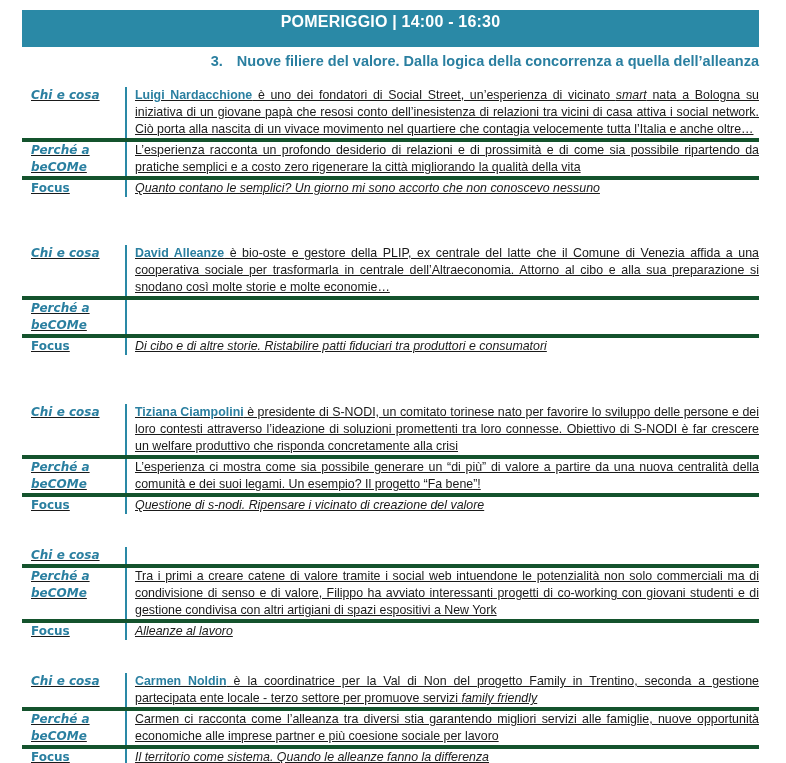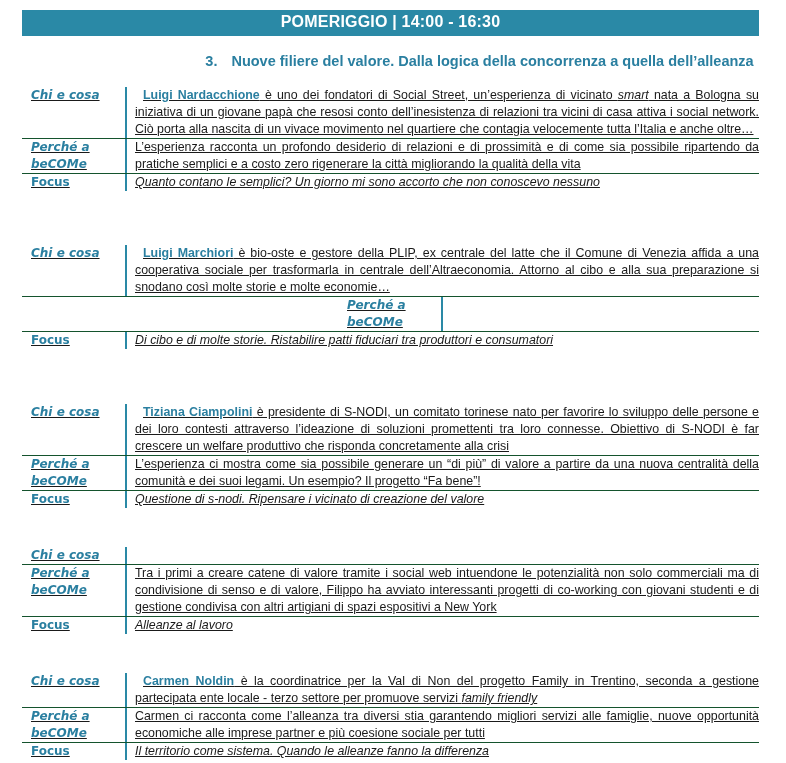--- a/index.html
+++ b/index.html
@@ -13,36 +13,36 @@
       position: relative;
       overflow: hidden;
       font-family: "DejaVu Sans", "Liberation Sans", sans-serif;
       color: #1a1a1a;
     }
     .header-bar {
       position: absolute;
       left: 22px;
       top: 10px;
       width: 737px;
-      height: 26px;
+      height: 37px;
       background: #2a89a6;
       color: #ffffff;
       font-family: "Liberation Sans", sans-serif;
       font-weight: bold;
       font-size: 16px;
       line-height: 23px;
       text-align: center;
       letter-spacing: 0.2px;
     }
     .section-title {
       position: absolute;
       left: 200px;
       top: 51px;
       width: 559px;
-      text-align: center;
+      text-align: right;
       color: #2a7fa0;
       font-family: "Liberation Sans", sans-serif;
       font-weight: bold;
       font-size: 14.5px;
       line-height: 20px;
       white-space: nowrap;
     }
     .section-title .num {
       margin-right: 14px;
     }
@@ -50,22 +50,21 @@
       position: absolute;
       left: 22px;
       width: 737px;
       text-decoration: underline;
     }
     .row {
       display: flex;
       position: relative;
     }
     .row + .row {
-      border-top: 1px solid #14532d;
-      justify-content: center;
+      border-top: 4px solid #14532d;
     }
     .label {
       width: 105px;
       flex: 0 0 105px;
       color: #2a7fa0;
       font-weight: bold;
       font-style: italic;
       font-size: 12px;
       line-height: 17px;
       padding-left: 9px;
@@ -83,21 +82,20 @@
       line-height: 17px;
       text-align: justify;
       box-sizing: border-box;
     }
     .content.italic {
       font-style: italic;
     }
     .content .name {
       color: #2a7fa0;
       font-weight: bold;
-      margin-left: 8px;
     }
     .content em {
       font-style: italic;
     }
   </style>
 </head>
 <body>
 
 <div class="header-bar">
   <span>POMERIGGIO | 14:00 - 16:30</span>
@@ -118,28 +116,28 @@
   </div>
   <div class="row">
     <div class="label focus">Focus</div>
     <div class="content italic">Quanto contano le semplici? Un giorno mi sono accorto che non conoscevo nessuno</div>
   </div>
 </div>
 
 <div class="block" style="top:245px;">
   <div class="row">
     <div class="label">Chi e cosa</div>
-    <div class="content"><span class="name">Luigi Marchiori</span><span> è bio-oste e gestore della PLIP, ex centrale del latte che il Comune di Venezia affida a una cooperativa sociale per trasformarla in centrale dell’Altraeconomia. Attorno al cibo e alla sua preparazione si snodano così molte storie e molte economie…</span></div>
+    <div class="content"><span class="name">David Alleanze</span><span> è bio-oste e gestore della PLIP, ex centrale del latte che il Comune di Venezia affida a una cooperativa sociale per trasformarla in centrale dell’Altraeconomia. Attorno al cibo e alla sua preparazione si snodano così molte storie e molte economie…</span></div>
   </div>
   <div class="row">
     <div class="label"><span>Perché a</span><br><span>beCOMe</span></div>
   </div>
   <div class="row">
     <div class="label focus">Focus</div>
-    <div class="content italic">Di cibo e di molte storie. Ristabilire patti fiduciari tra produttori e consumatori</div>
+    <div class="content italic">Di cibo e di altre storie. Ristabilire patti fiduciari tra produttori e consumatori</div>
   </div>
 </div>
 
 <div class="block" style="top:404px;">
   <div class="row">
     <div class="label">Chi e cosa</div>
     <div class="content"><span class="name">Tiziana Ciampolini</span><span> è presidente di S-NODI, un comitato torinese nato per favorire lo sviluppo delle persone e dei loro contesti attraverso l’ideazione di soluzioni promettenti tra loro connesse. Obiettivo di S-NODI è far crescere un welfare produttivo che risponda concretamente alla crisi</span></div>
   </div>
   <div class="row">
     <div class="label"><span>Perché a</span><br><span>beCOMe</span></div>
@@ -165,19 +163,19 @@
   </div>
 </div>
 
 <div class="block" style="top:673px;">
   <div class="row">
     <div class="label">Chi e cosa</div>
     <div class="content"><span class="name">Carmen Noldin</span><span> è la coordinatrice per la Val di Non del progetto Family in Trentino, seconda a gestione partecipata ente locale - terzo settore per promuove servizi </span><em>family friendly</em></div>
   </div>
   <div class="row">
     <div class="label"><span>Perché a</span><br><span>beCOMe</span></div>
-    <div class="content">Carmen ci racconta come l’alleanza tra diversi stia garantendo migliori servizi alle famiglie, nuove opportunità economiche alle imprese partner e più coesione sociale per tutti</div>
+    <div class="content">Carmen ci racconta come l’alleanza tra diversi stia garantendo migliori servizi alle famiglie, nuove opportunità economiche alle imprese partner e più coesione sociale per lavoro</div>
   </div>
   <div class="row">
     <div class="label focus">Focus</div>
     <div class="content italic">Il territorio come sistema. Quando le alleanze fanno la differenza</div>
   </div>
 </div>
 
 </body></html>

